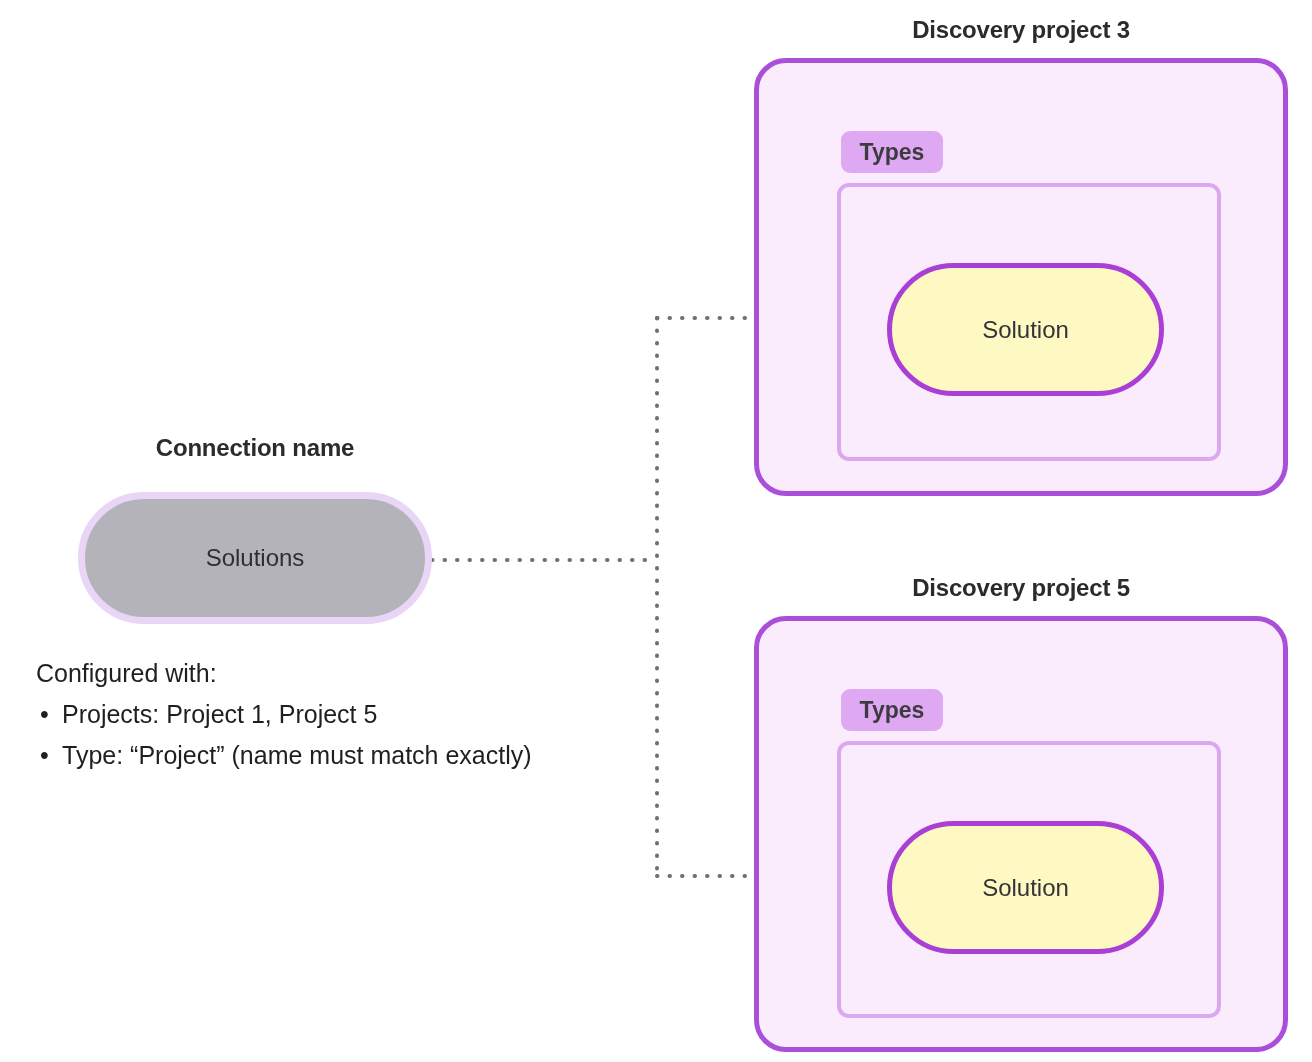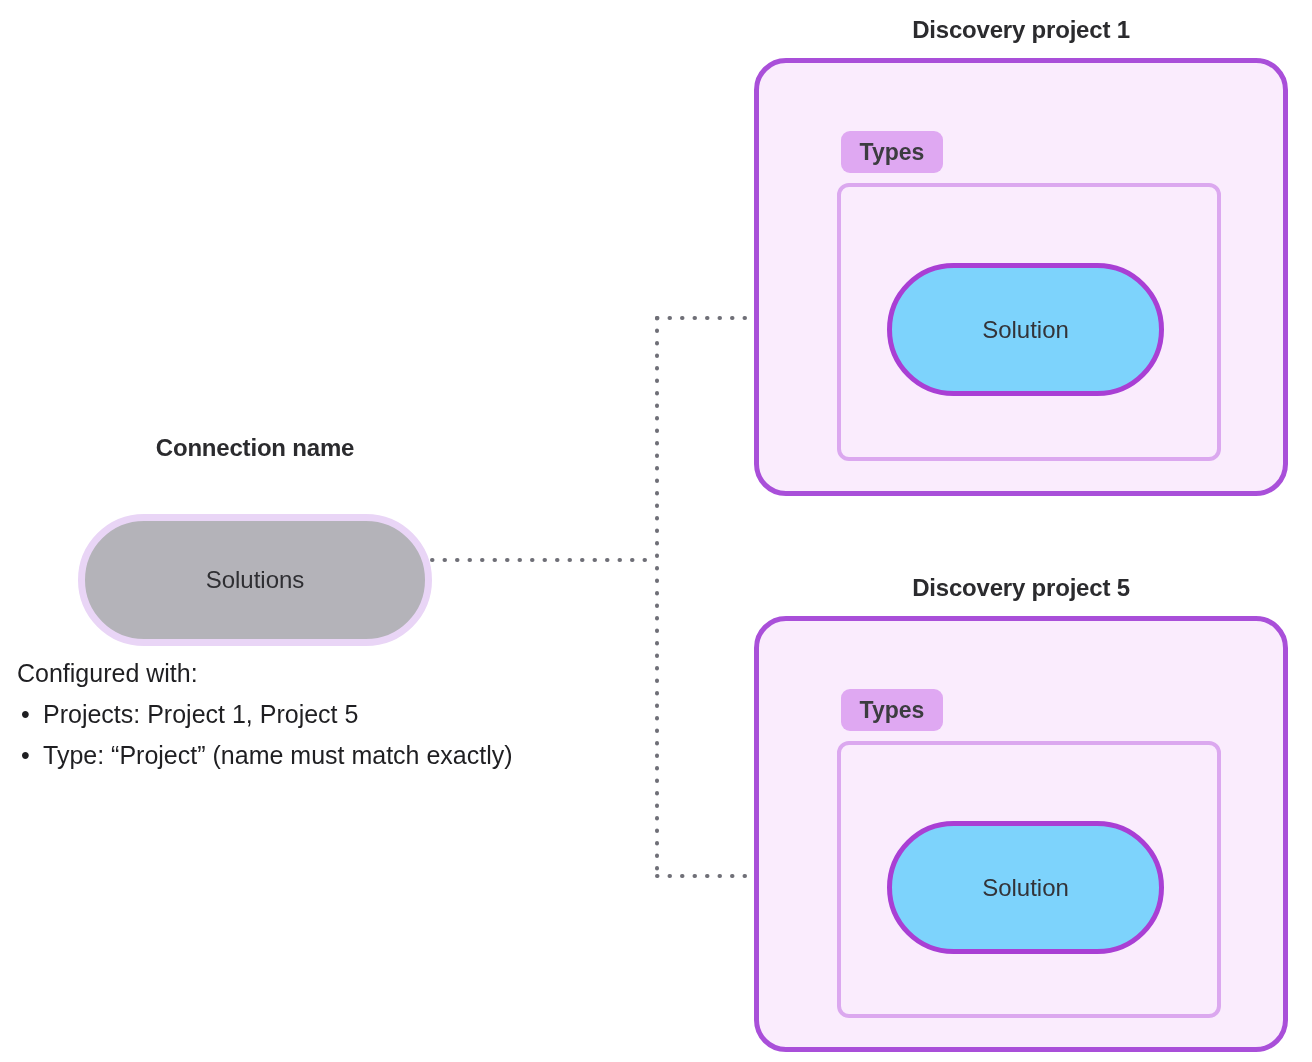--- a/index.html
+++ b/index.html
@@ -67,40 +67,39 @@
     background: #faecfd;
     border: 4px solid #dba8ef;
     border-radius: 12px;
   }
   .solution-pill {
     position: absolute;
     box-sizing: border-box;
     display: flex;
     align-items: center;
     justify-content: center;
-    background: #7dd3fc;
+    background: #fef9c3;
     border: 5px solid #a93fd4;
     border-radius: 72px;
     color: #333338;
     font-size: 24px;
   }
 
   
   .connection-pill {
     position: absolute;
     box-sizing: border-box;
     display: flex;
     align-items: center;
     justify-content: center;
     background: #b4b3b9;
     border: 7px solid #e9d5f6;
     border-radius: 70px;
     color: #2f2f33;
     font-size: 24px;
-    margin-top: 22px;
   }
 
   
   .note {
     position: absolute;
     color: #1f1f22;
     font-size: 25px;
     line-height: 41px;
   }
   .note-lead { margin: 0; }
@@ -132,38 +131,38 @@
     <path d="M 657 318 L 657 876" fill="none" stroke="#6f6f77" stroke-width="4" stroke-linecap="round" stroke-dasharray="0.5 12"></path>
 
     <path d="M 657 318 L 872 318" fill="none" stroke="#6f6f77" stroke-width="4" stroke-linecap="round" stroke-dasharray="0.5 12"></path>
 
     <path d="M 657 876 L 872 876" fill="none" stroke="#6f6f77" stroke-width="4" stroke-linecap="round" stroke-dasharray="0.5 12"></path>
 
     <path d="M 872 307 L 886 320 L 872 333" fill="none" stroke="#6f6f77" stroke-width="5" stroke-linecap="square" stroke-linejoin="miter"></path>
     <path d="M 872 865 L 886 878 L 872 891" fill="none" stroke="#6f6f77" stroke-width="5" stroke-linecap="square" stroke-linejoin="miter"></path>
   </svg>
 
-  <div class="card-title" style="left:754px; top:16px; width:534px;">Discovery project 1</div>
+  <div class="card-title" style="left:754px; top:16px; width:534px;">Discovery project 3</div>
 
   <div class="project-card" style="left:754px; top:58px; width:534px; height:438px;">
 
     <div class="types-badge" style="left:82px; top:68px; width:102px; height:42px;">Types</div>
 
     <div class="types-box" style="left:78px; top:120px; width:384px; height:278px;">
 
       <div class="solution-pill" style="left:46px; top:76px; width:277px; height:133px;">Solution</div>
 
     </div>
   </div>
 
   <div class="card-title" style="left:78px; top:434px; width:354px;">Connection name</div>
 
   <div class="connection-pill" style="left:78px; top:492px; width:354px; height:132px;">Solutions</div>
 
-  <div class="note" style="left:17px; top:653px;">
+  <div class="note" style="left:36px; top:653px;">
     <p class="note-lead">Configured with:</p>
     <ul class="note-list">
       <li>Projects: Project 1, Project 5</li>
       <li>Type: “Project” (name must match exactly)</li>
     </ul>
   </div>
 
   <div class="card-title" style="left:754px; top:574px; width:534px;">Discovery project 5</div>
 
   <div class="project-card" style="left:754px; top:616px; width:534px; height:436px;">

